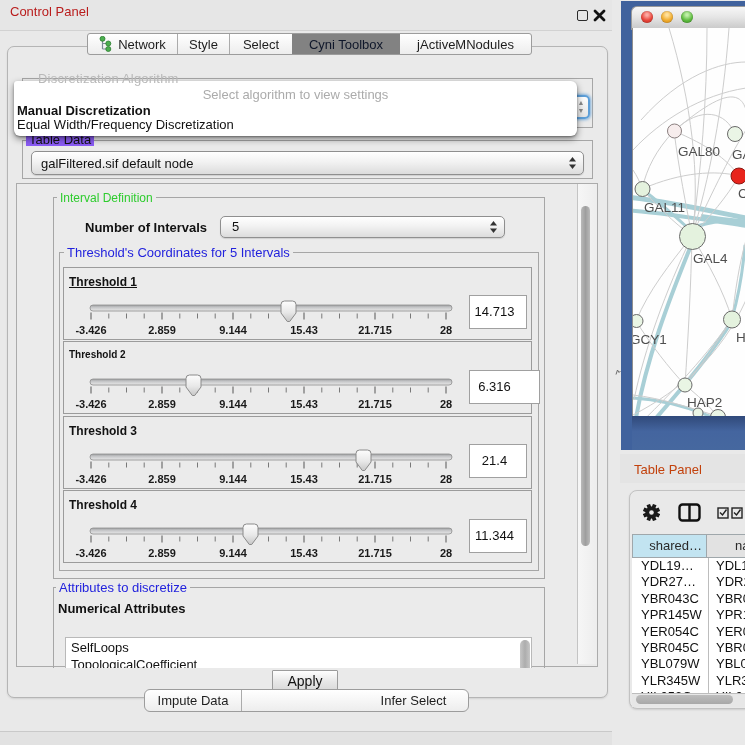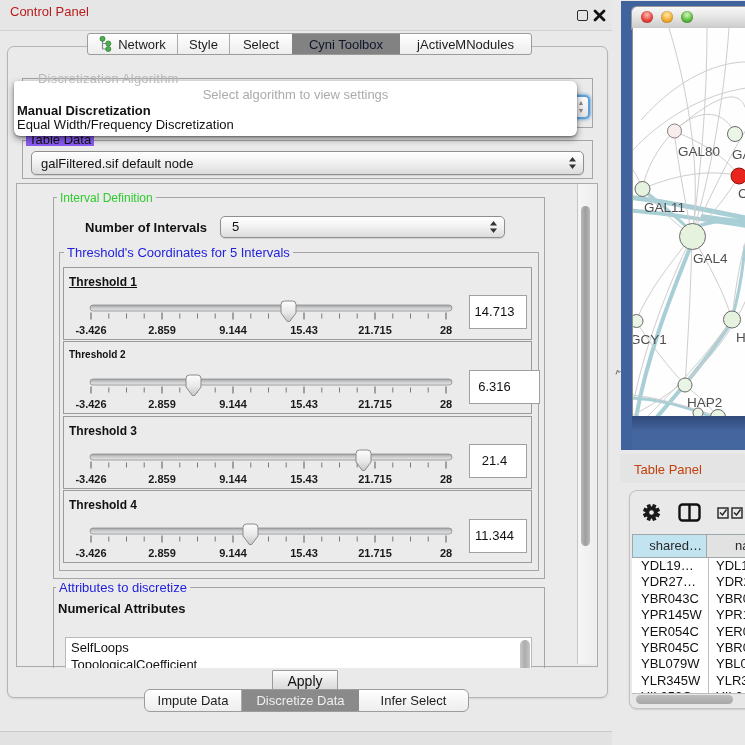--- a/index.html
+++ b/index.html
@@ -285,21 +285,20 @@
  <div class="abs" style="right:1px;top:2px;width:10px;height:43px;border-radius:5px;background:linear-gradient(90deg,#C6C6C6,#ADADAD 50%,#C6C6C6);"></div>
 </div>
 
 <div class="abs" style="left:17px;top:667.5px;width:578px;height:28px;background:#EAEAEA;"></div>
 
 <div class="abs" style="left:272px;top:670px;width:64px;height:20px;border:1px solid #9B9B9B;border-radius:1px;background:linear-gradient(#FEFEFE,#E8E8E8 50%,#D8D8D8);text-align:center;line-height:20px;font-size:14px;">Apply</div>
 
 <div class="abs" style="left:144px;top:689px;width:323px;height:21px;background:linear-gradient(#FFFFFF,#EDEDED);border:1px solid #9C9C9C;border-radius:6px;overflow:hidden;">
  <div class="seg" style="left:0;width:96px;">Impute Data</div>
  <div class="abs" style="left:96px;top:0;width:1px;height:100%;background:#ABABAB;"></div>
- <div class="seg" style="left:97px;width:117px;background:#8A8A8A;color:#EFEFEF;">Discretize Data</div>
  <div class="seg" style="left:214px;width:109px;">Infer Select</div>
 </div>
 
 <div class="abs" style="left:0;top:731px;width:612px;height:14px;background:#E2E2E2;border-top:1px solid #C9C9C9;"></div>
 
 <div class="abs" style="left:14px;top:81px;width:563px;height:55px;background:#fff;border-radius:3px 6px 6px 6px;box-shadow:0 3px 7px rgba(0,0,0,0.45),0 1px 2px rgba(0,0,0,0.3);">
  <div class="abs" style="left:24px;top:-10px;color:#B9B9B9;letter-spacing:0.2px;">Discretization Algorithm</div>
  <div style="text-align:center;color:#ABABAB;padding-top:7px;line-height:13px;">Select algorithm to view settings</div>
  <div style="padding-left:3px;font-weight:bold;margin-top:3px;line-height:13.5px;">Manual Discretization</div>
  <div style="padding-left:3px;line-height:14px;margin-top:0.5px;">Equal Width/Frequency Discretization</div>

